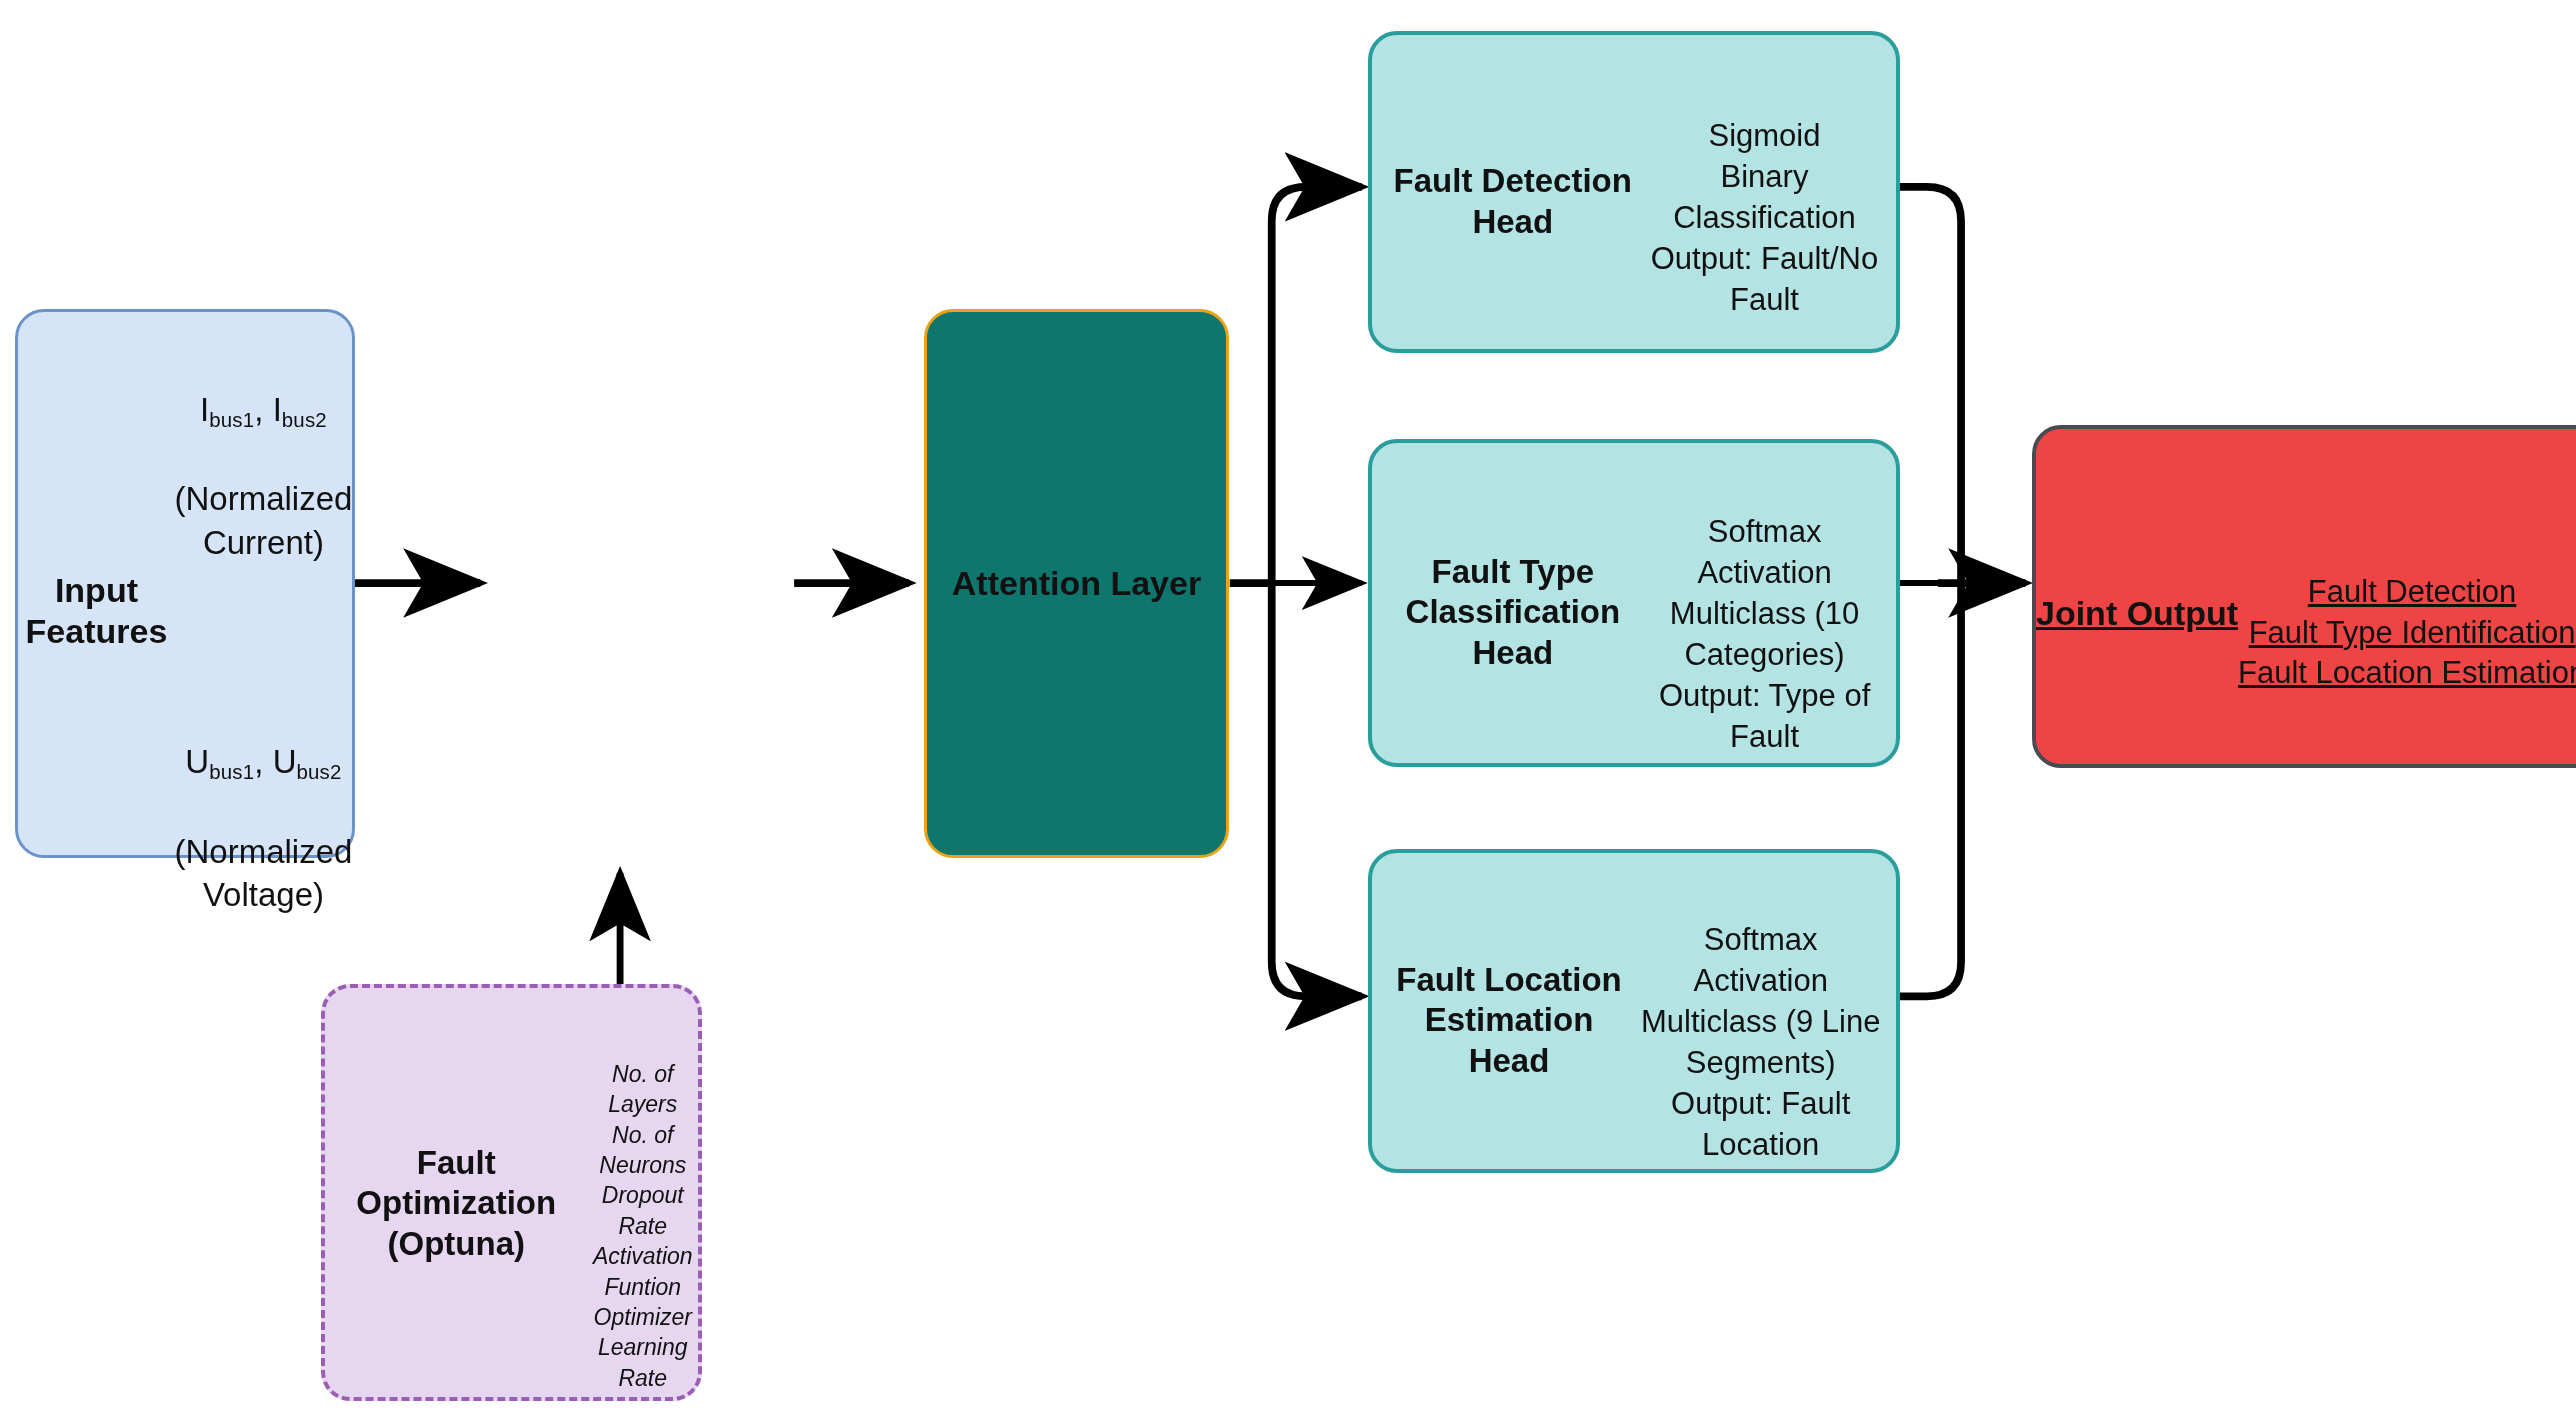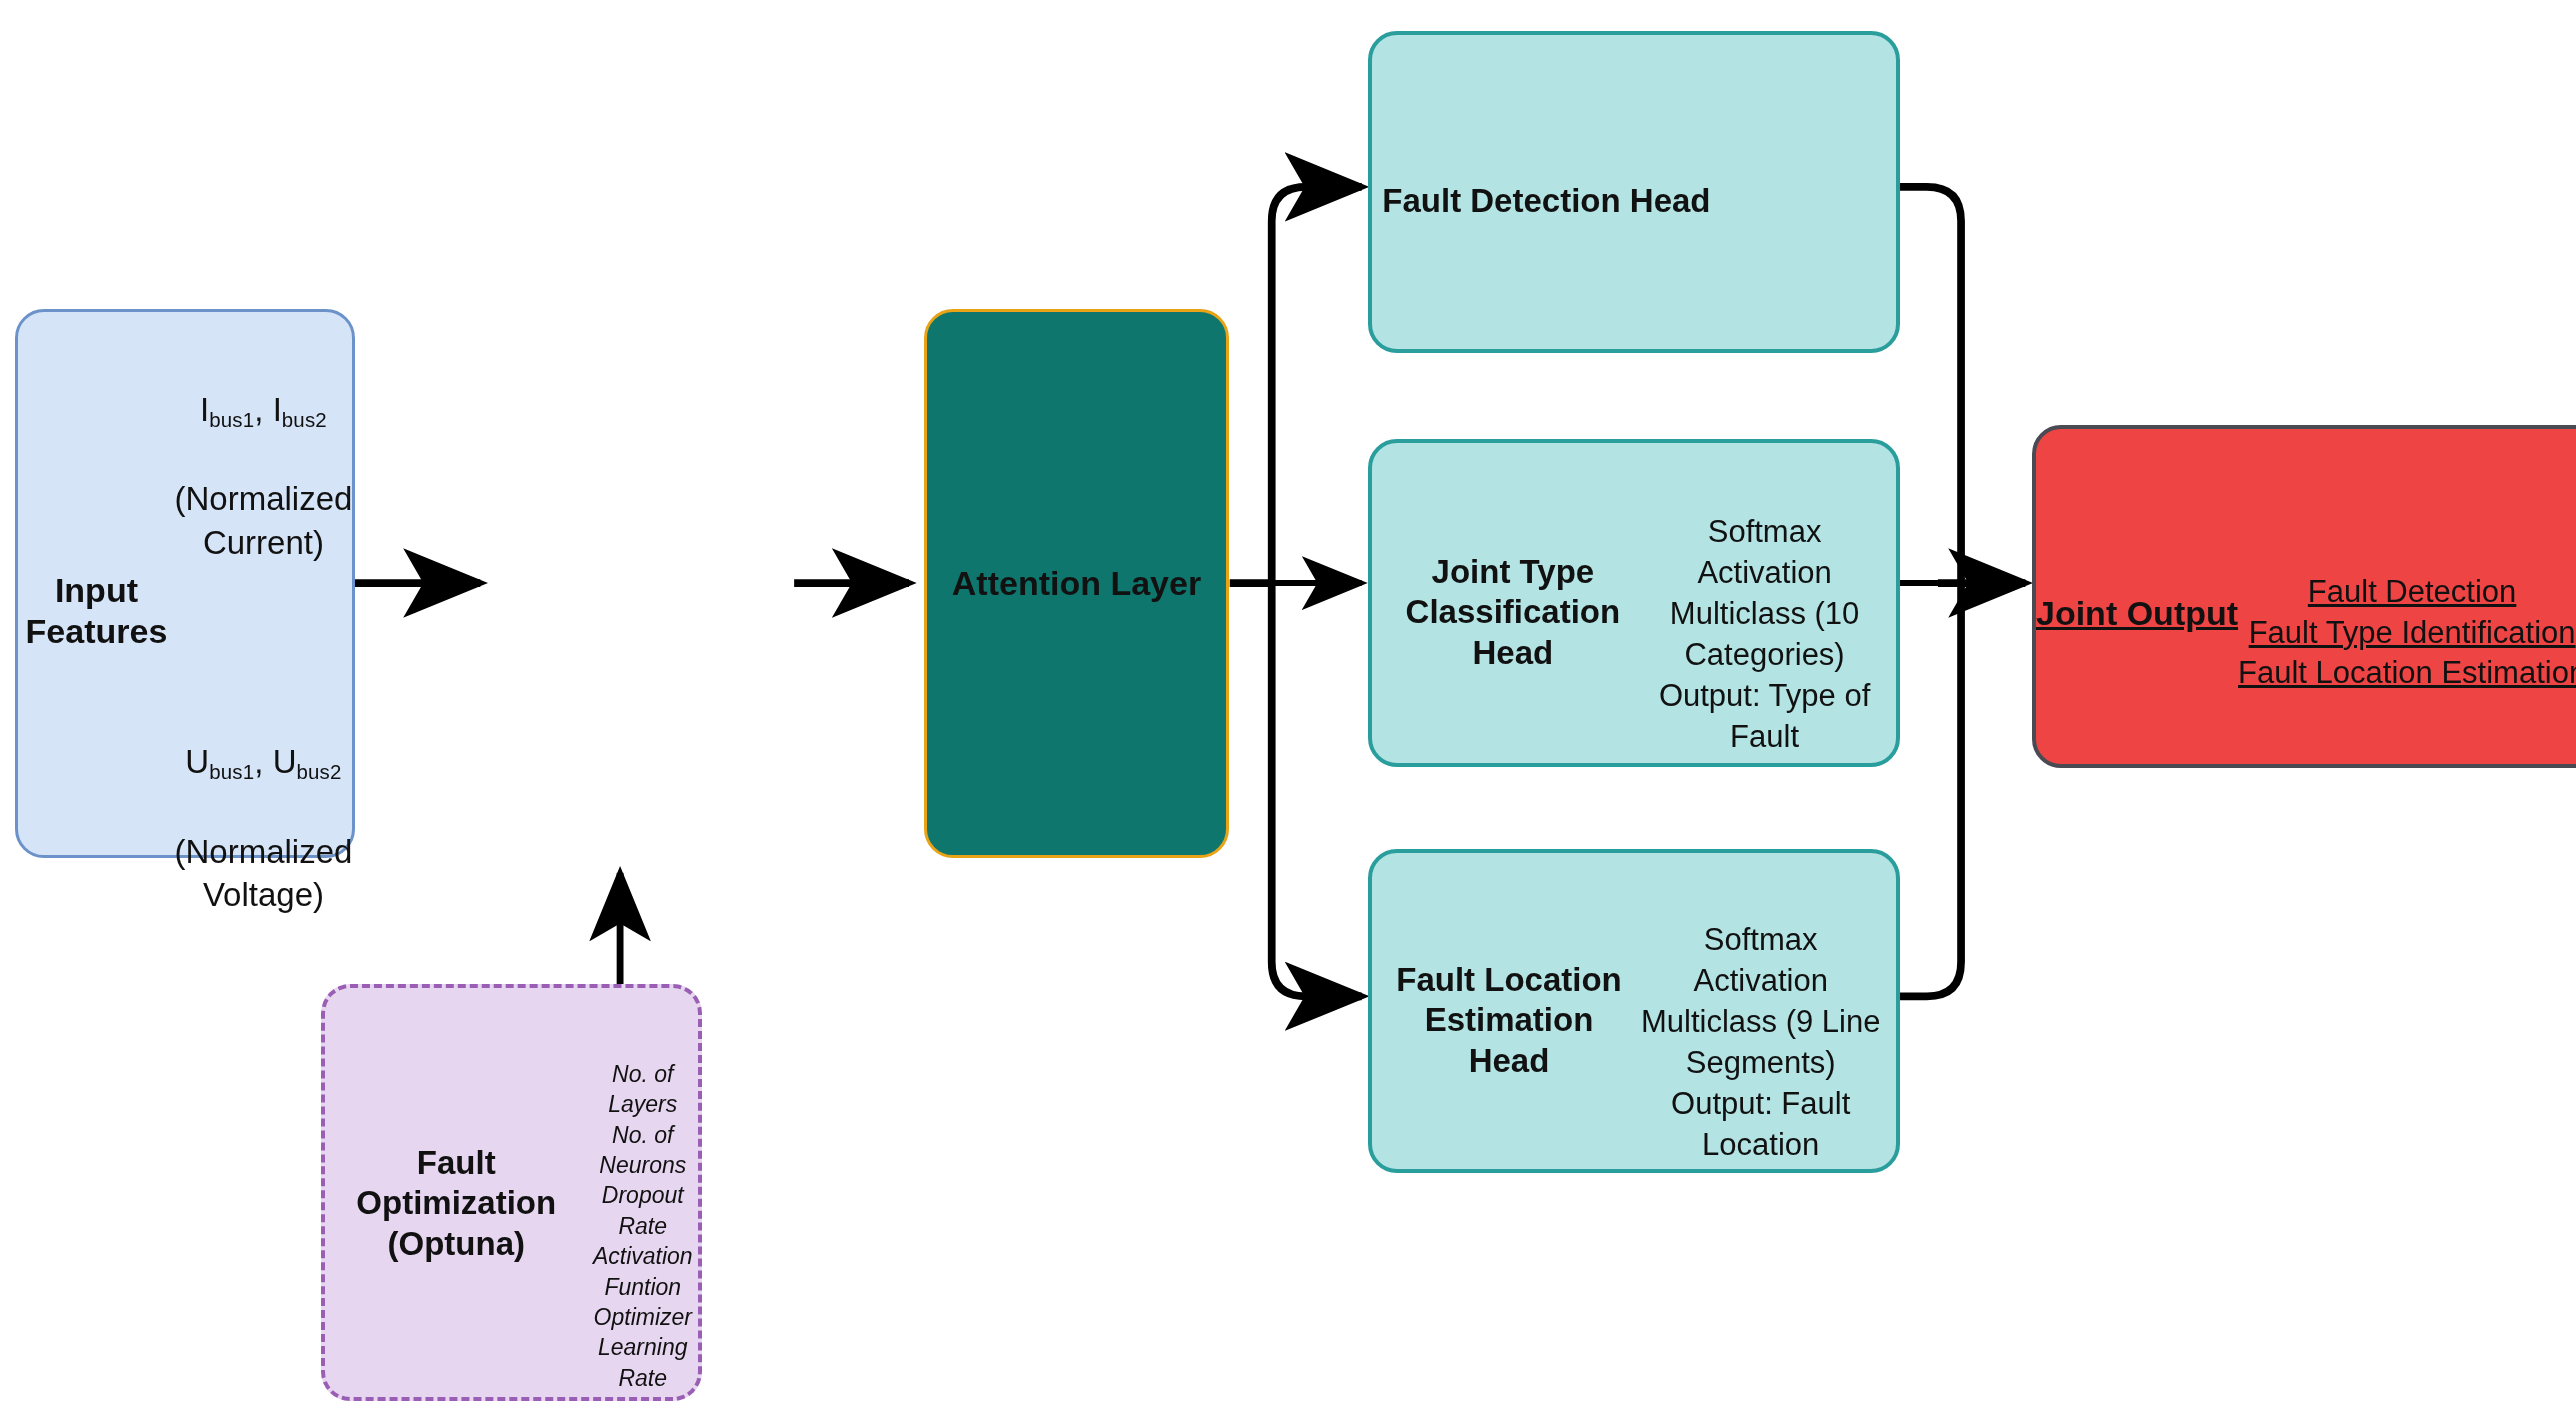--- a/index.html
+++ b/index.html
@@ -123,24 +123,27 @@
     </div>
   </div>
 
 
   <div class="node" id="node-attention">
     <div class="title">Attention Layer</div>
   </div>
 
   <div class="node head" id="node-head-detection">
     <div class="title" style="white-space:pre-line;">Fault Detection Head</div>
+    <div class="body">Sigmoid
+Binary Classification
+Output: Fault/No Fault</div>
   </div>
 
   <div class="node head" id="node-head-type">
-    <div class="title" style="white-space:pre-line;">Joint Type Classification
+    <div class="title" style="white-space:pre-line;">Fault Type Classification
 Head</div>
     <div class="body">Softmax Activation
 Multiclass (10 Categories)
 Output: Type of Fault</div>
   </div>
 
   <div class="node head" id="node-head-location">
     <div class="title" style="white-space:pre-line;">Fault Location Estimation
 Head</div>
     <div class="body">Softmax Activation

